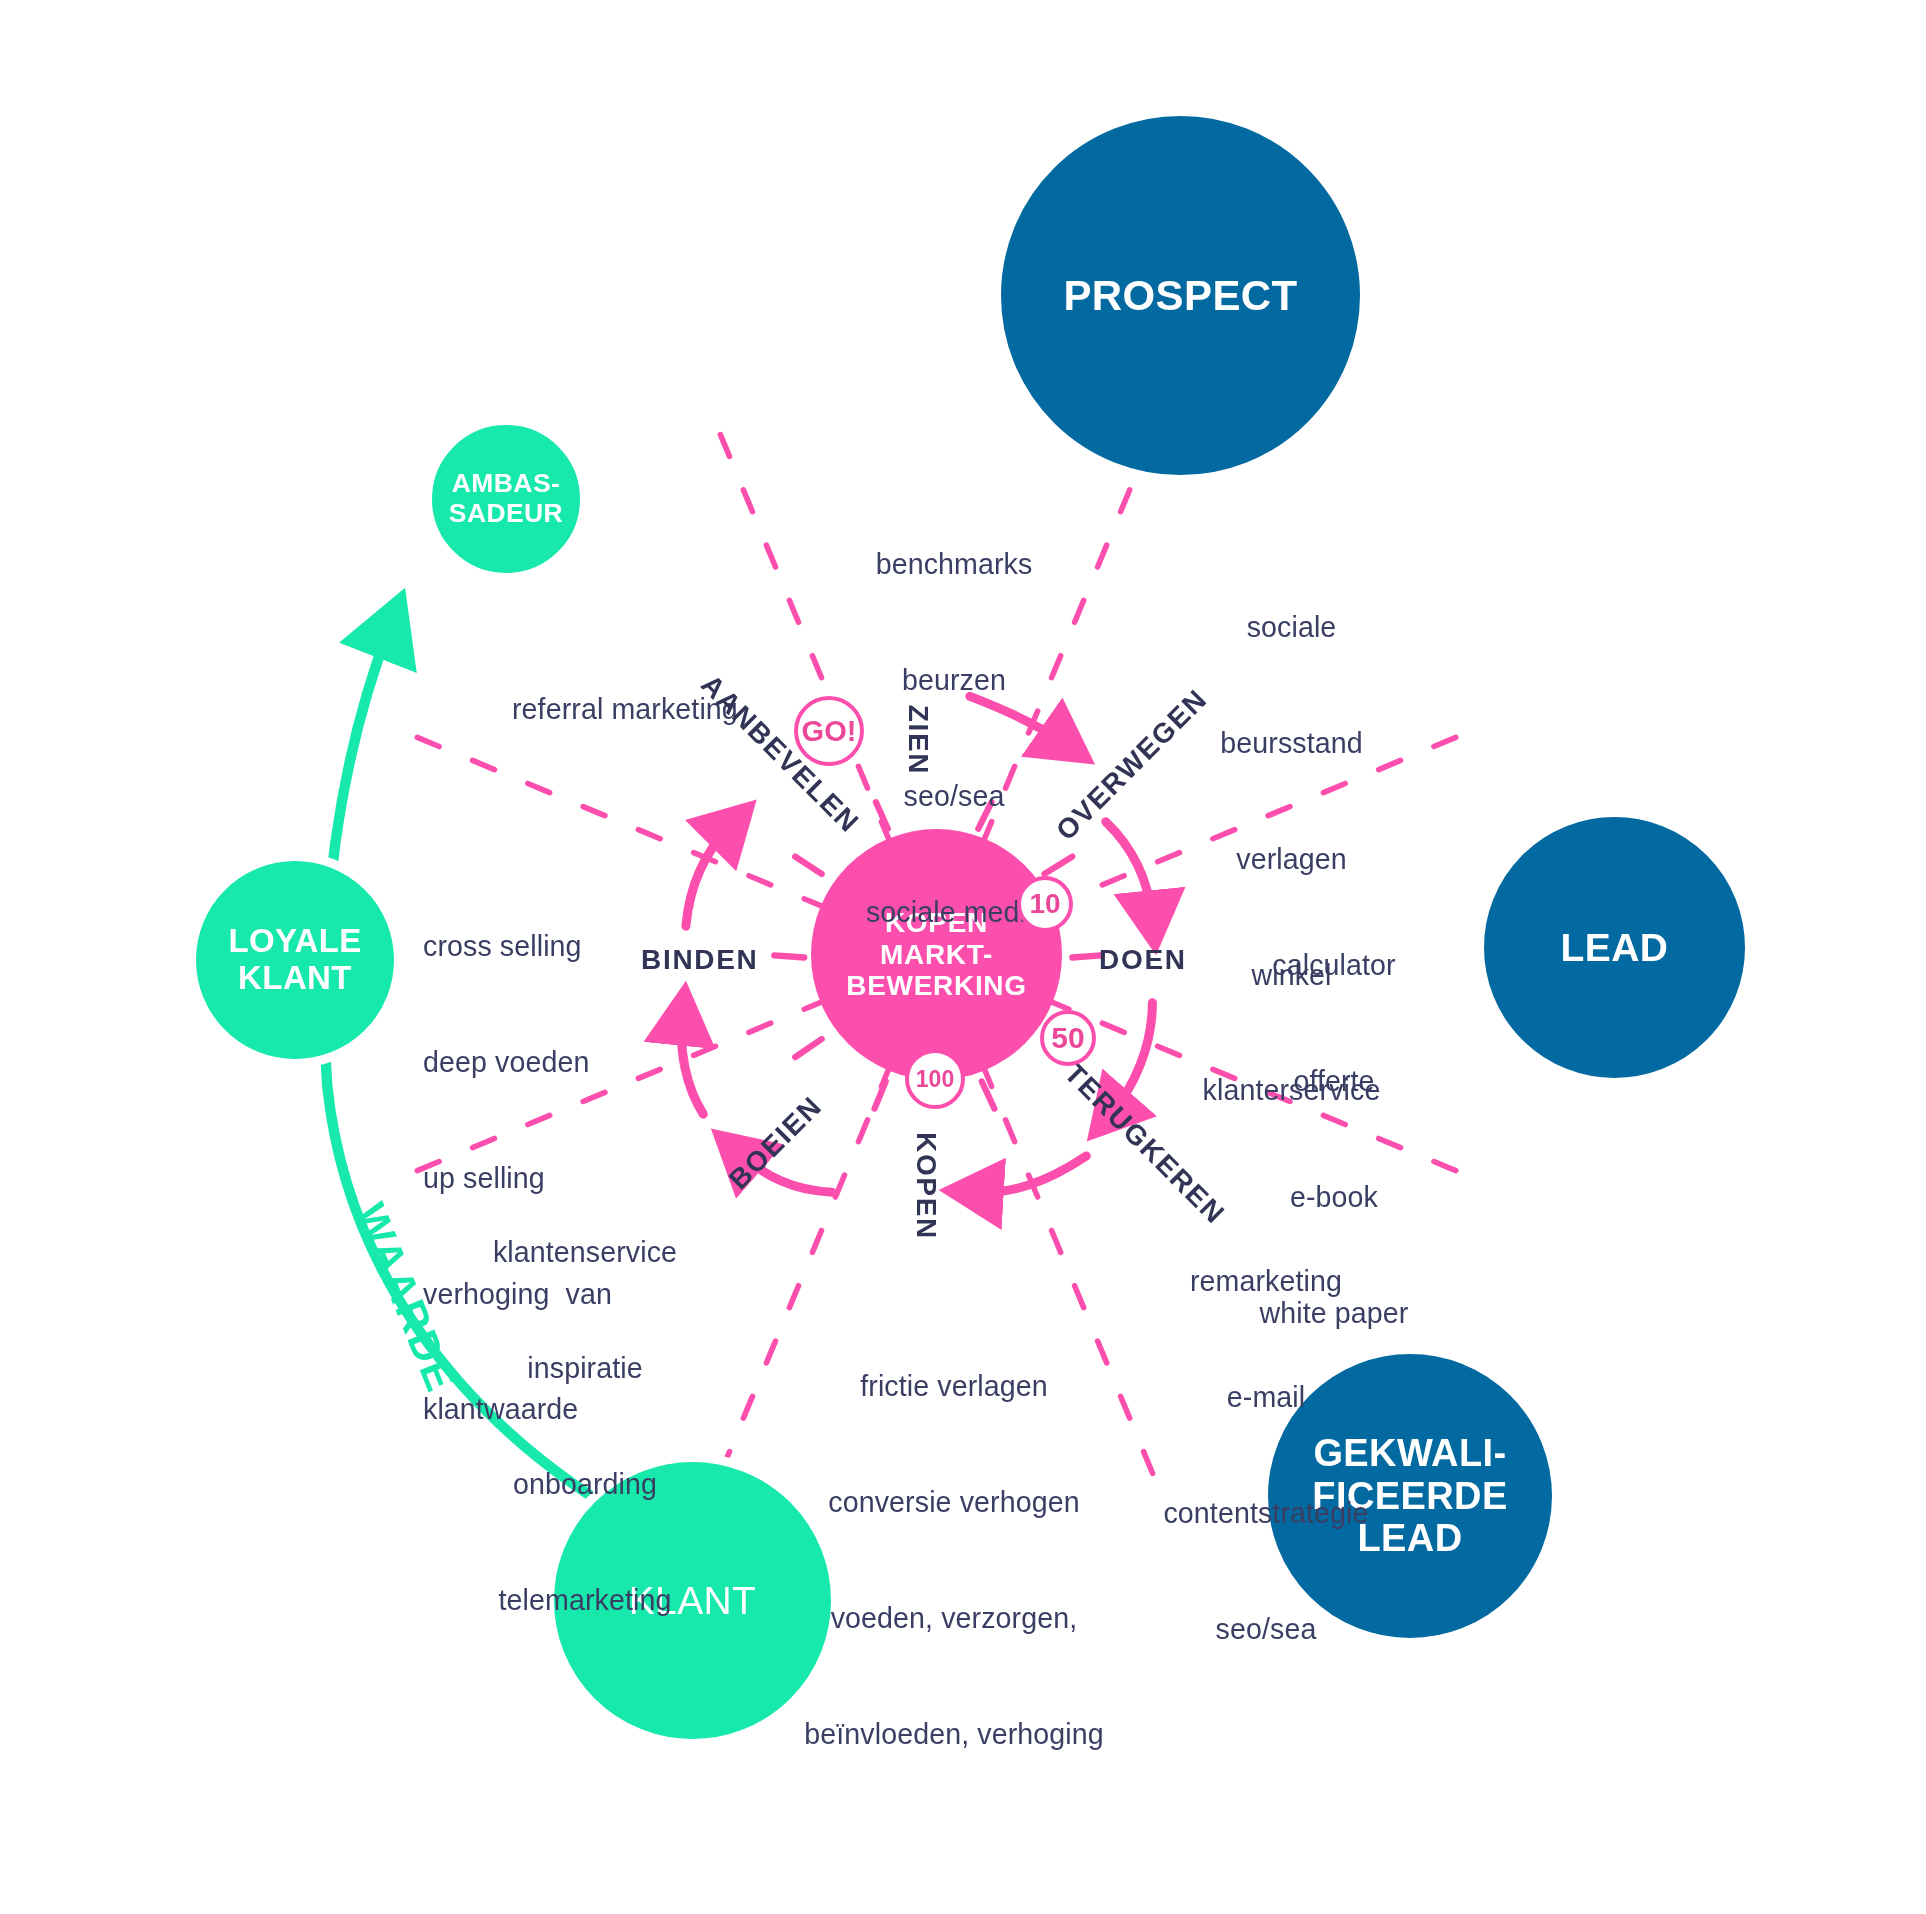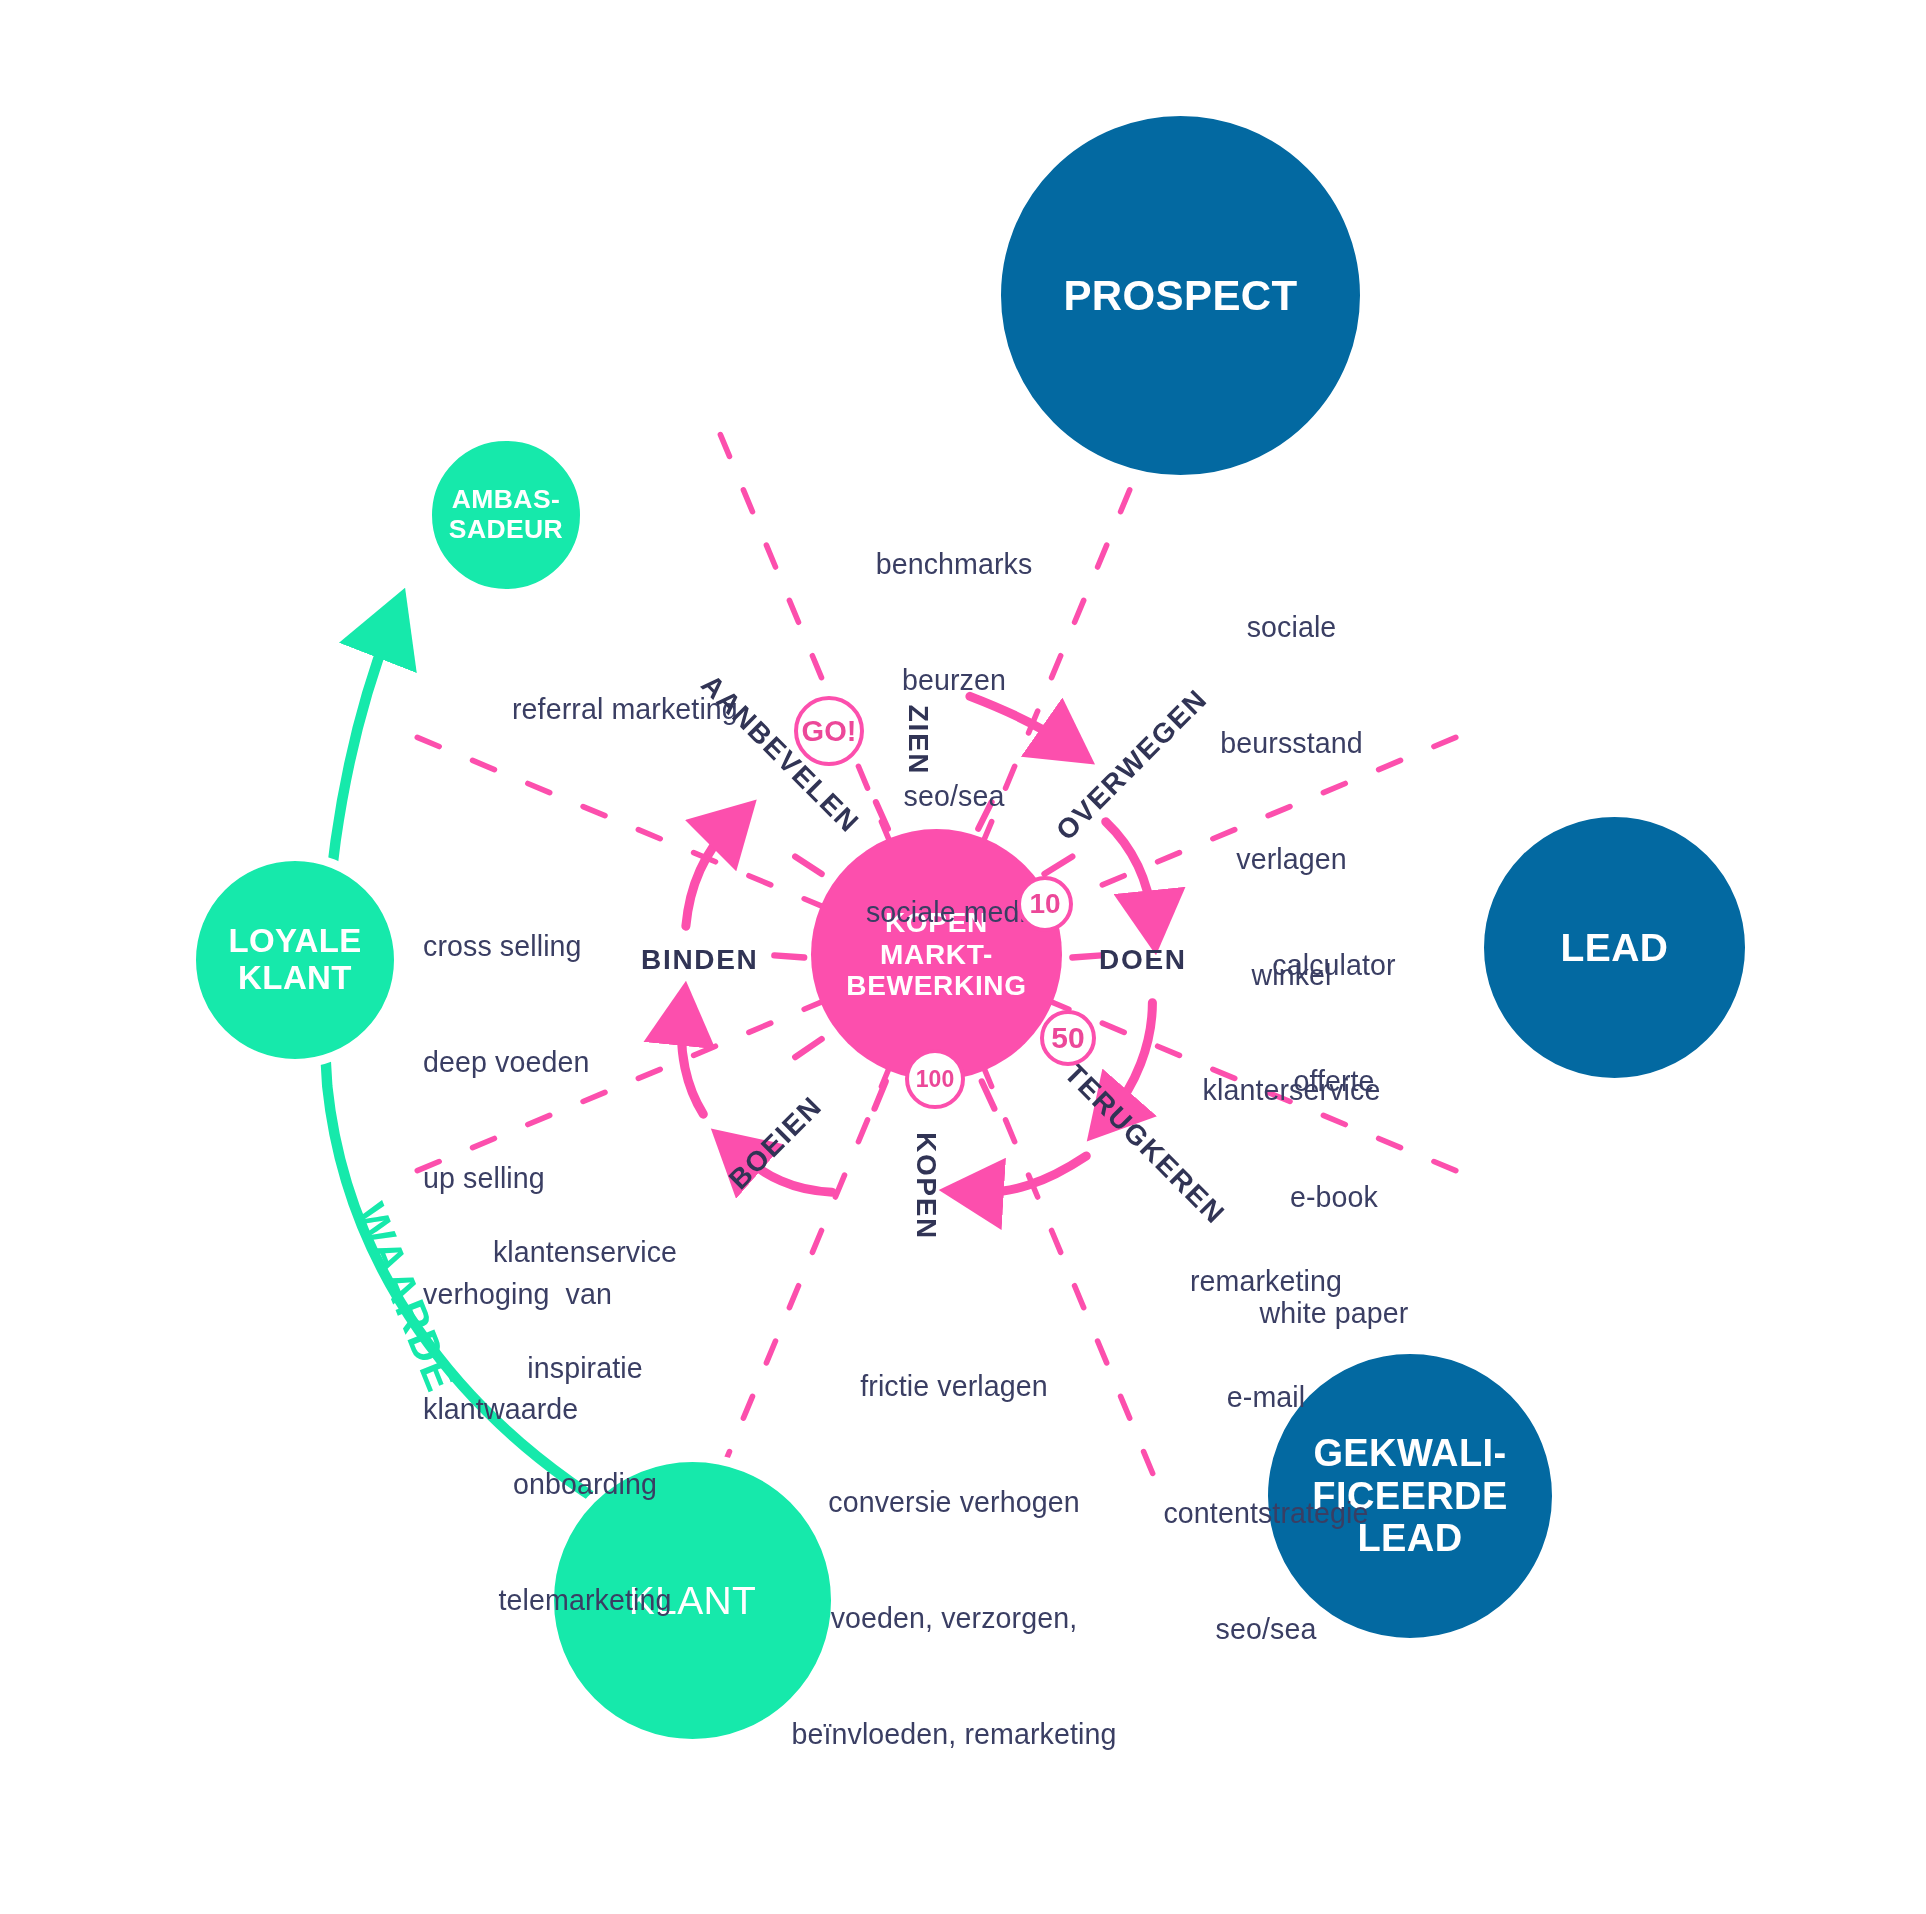--- a/index.html
+++ b/index.html
@@ -185,21 +185,21 @@
     <span>KLANT</span>
   </div>
 
   <div class="node green" style="left:187px; top:852px; width:216px; height:216px; font-size:33px; font-weight:700;">
     <div>
       <div>LOYALE</div>
       <div>KLANT</div>
     </div>
   </div>
 
-  <div class="node green" style="left:423px; top:432px; width:166px; height:166px; font-size:26.5px; font-weight:600;text-align:center;">
+  <div class="node green" style="left:423px; top:416px; width:166px; height:166px; font-size:26.5px; font-weight:600;text-align:center;">
     <div>
       <div>AMBAS-</div>
       <div>SADEUR</div>
     </div>
   </div>
 
   <div class="badge" style="left:794px; top:696px; width:70px; height:70px; font-size:29px;">
     <span>GO!</span>
   </div>
 
@@ -259,21 +259,21 @@
     <div>remarketing</div>
     <div>e-mail</div>
     <div>contentstrategie</div>
     <div>seo/sea</div>
   </div>
 
   <div class="kw center" style="left:752px; top:1290px; width:404px;">
     <div>frictie verlagen</div>
     <div>conversie verhogen</div>
     <div>voeden, verzorgen,</div>
-    <div>beïnvloeden, remarketing</div>
+    <div>beïnvloeden, verhoging</div>
   </div>
 
   <div class="kw center" style="left:432px; top:1156px; width:306px;">
     <div>klantenservice</div>
     <div>inspiratie</div>
     <div>onboarding</div>
     <div>telemarketing</div>
   </div>
 
   <div class="kw left" style="left:423px; top:850px; width:279px;">

